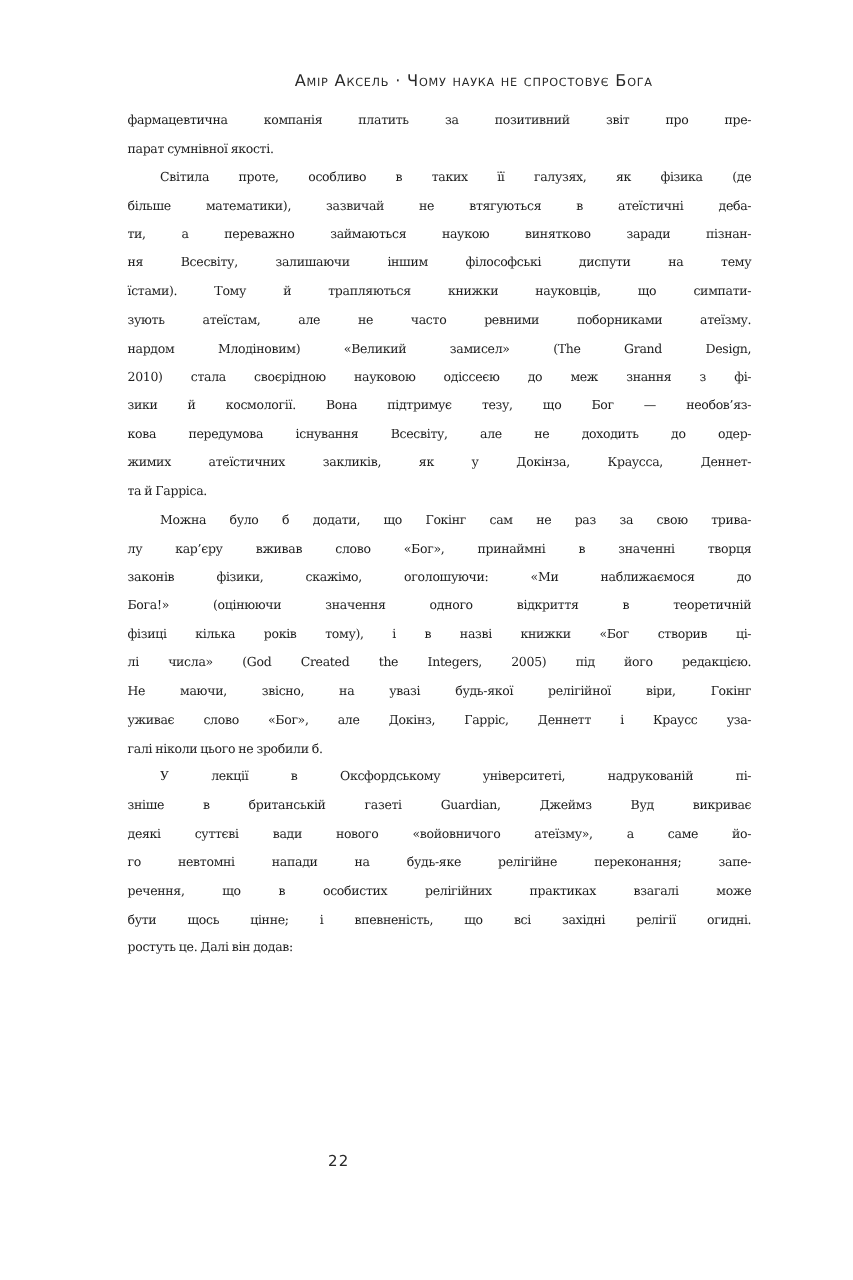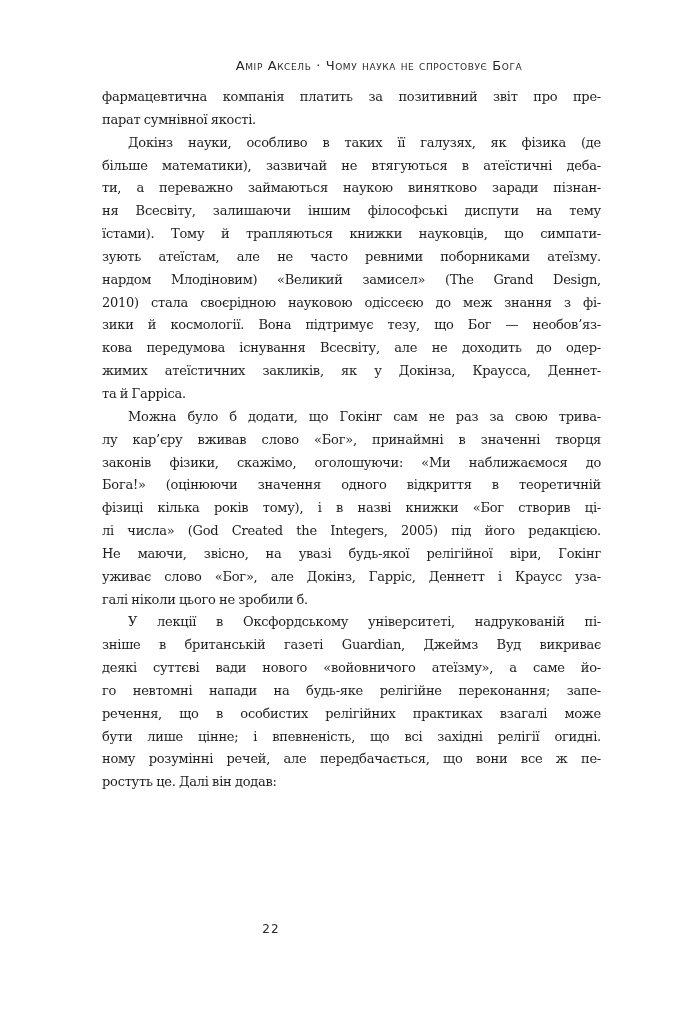--- a/index.html
+++ b/index.html
@@ -31,21 +31,21 @@
   .text-block {
     position: absolute;
     top: 86px;
     left: 102px;
     width: 499px;
   }
   .line {
     display: block;
     height: 22.85px;
     line-height: 22.85px;
-    font-size: 13px;
+    font-size: 10px;
     white-space: nowrap;
     text-align: justify;
     text-align-last: justify;
     letter-spacing: -0.25px;
     word-spacing: -0.5px;
   }
   .line.indent {
     padding-left: 26px;
   }
   .line.last {
@@ -69,21 +69,21 @@
 <div class="running-head">Амір Аксель · Чому наука не спростовує Бога</div>
 
 <div class="text-block">
 
   <p style="margin:0">
     <span class="line">фармацевтична компанія платить за позитивний звіт про пре-</span>
     <span class="line last">парат сумнівної якості.</span>
   </p>
 
   <p style="margin:0">
-    <span class="line indent">Докінз науки, особливо в таких її галузях, як фізика (де</span>
+    <span class="line indent">Світила проте, особливо в таких її галузях, як фізика (де</span>
     <span class="line">більше математики), зазвичай не втягуються в атеїстичні деба-</span>
     <span class="line">ти, а переважно займаються наукою винятково заради пізнан-</span>
     <span class="line">ня Всесвіту, залишаючи іншим філософські диспути на тему</span>
     <span class="line">їстами). Тому й трапляються книжки науковців, що симпати-</span>
     <span class="line">зують атеїстам, але не часто ревними поборниками атеїзму.</span>
   </p>
 
   <p style="margin:0">
     <span class="line">нардом Млодіновим) «Великий замисел» (The Grand Design,</span>
     <span class="line">2010) стала своєрідною науковою одіссеєю до меж знання з фі-</span>
@@ -104,20 +104,19 @@
     <span class="line">уживає слово «Бог», але Докінз, Гарріс, Деннетт і Краусс уза-</span>
     <span class="line last">галі ніколи цього не зробили б.</span>
   </p>
 
   <p style="margin:0">
     <span class="line indent">У лекції в Оксфордському університеті, надрукованій пі-</span>
     <span class="line">зніше в британській газеті Guardian, Джеймз Вуд викриває</span>
     <span class="line">деякі суттєві вади нового «войовничого атеїзму», а саме йо-</span>
     <span class="line">го невтомні напади на будь-яке релігійне переконання; запе-</span>
     <span class="line">речення, що в особистих релігійних практиках взагалі може</span>
-    <span class="line">бути лише цінне; і впевненість, що всі західні релігії огидні.</span>
-    <span class="line">ному розумінні речей, але передбачається, що вони все ж пе-</span>
+    <span class="line">бути щось цінне; і впевненість, що всі західні релігії огидні.</span>
     <span class="line last">ростуть це. Далі він додав:</span>
   </p>
 
 </div>
 
 <div class="folio">22</div>
 
 </body></html>

